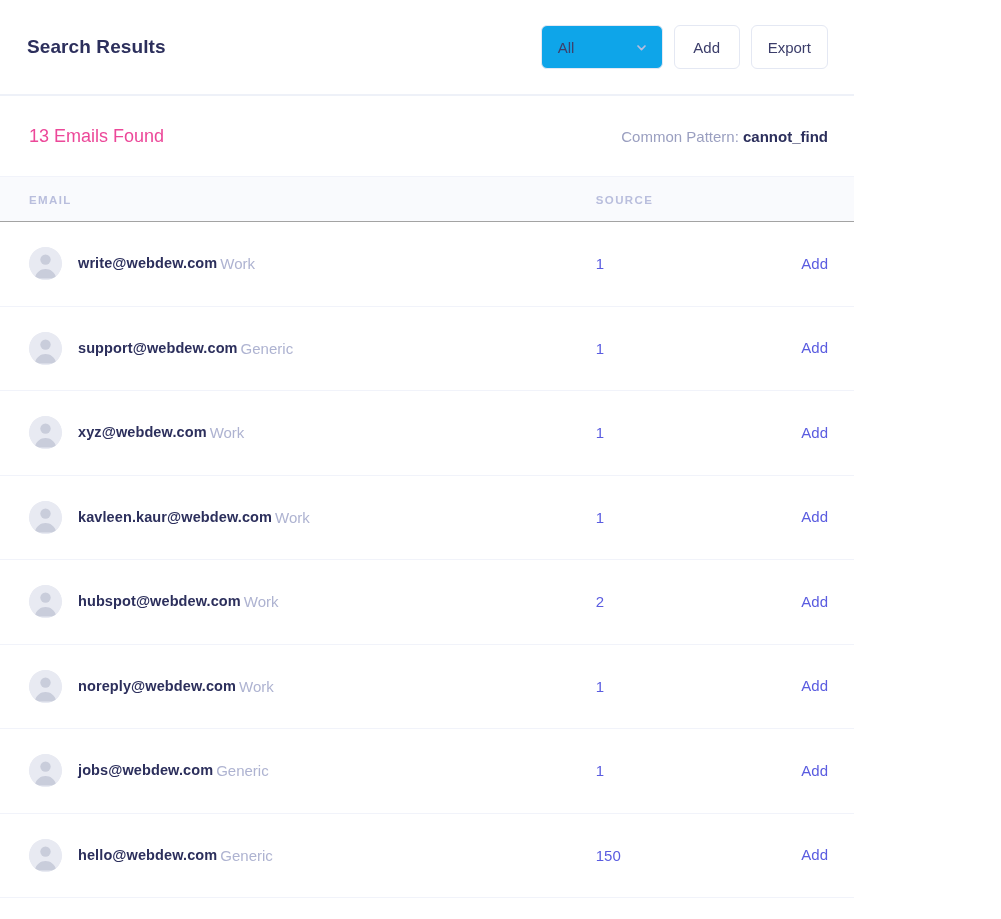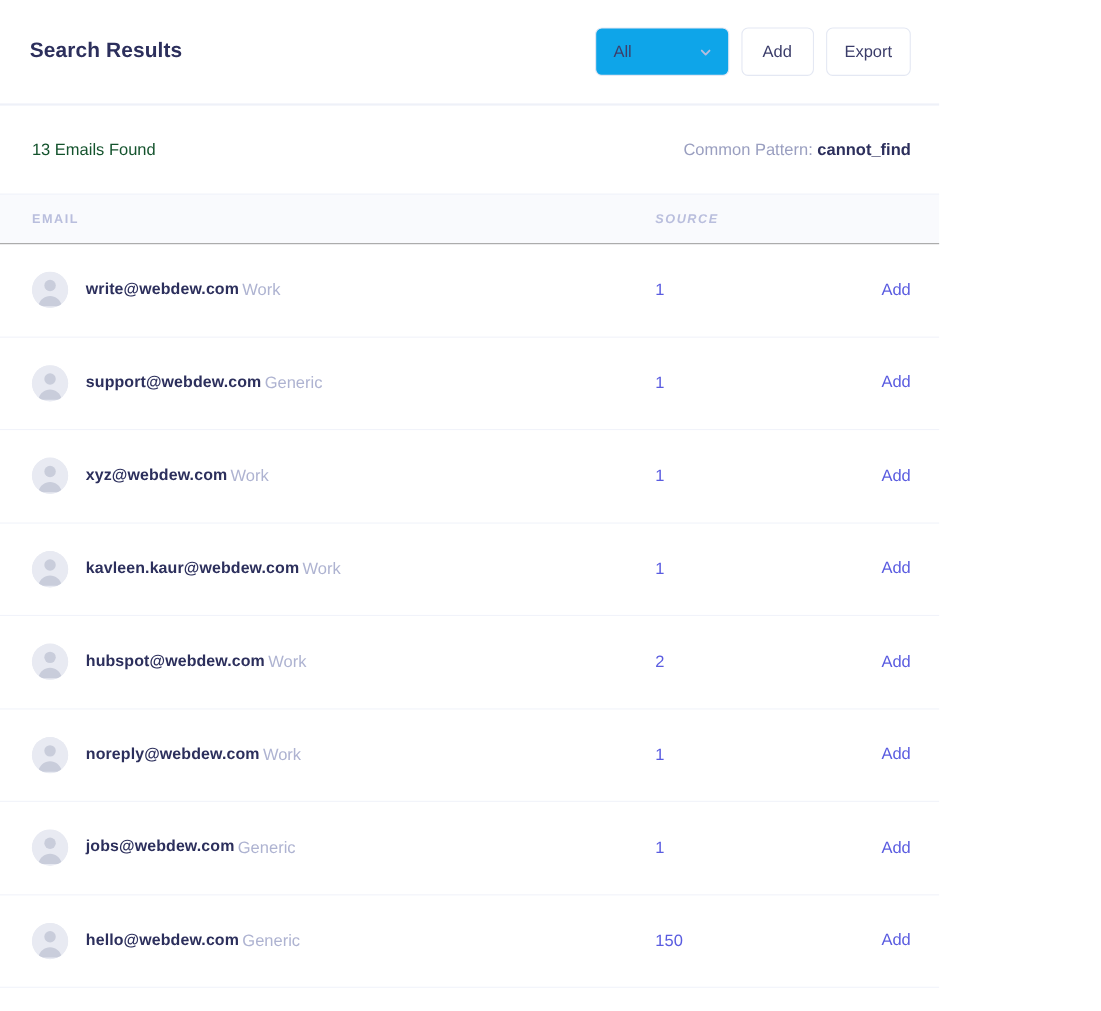--- a/index.html
+++ b/index.html
@@ -80,22 +80,22 @@
 
   
   .summary-bar {
     height: 80px;
     display: flex;
     align-items: center;
     justify-content: space-between;
     padding: 0 26px 0 29px;
   }
   .summary-count {
-    font-size: 15px;
-    color: #14532d;
+    font-size: 18px;
+    color: #ec4899;
   }
   .summary-pattern {
     font-size: 15px;
     color: #9a9fc0;
   }
   .summary-pattern b {
     color: #2c2f5c;
     font-weight: bold;
     margin-top: 37px;
   }
@@ -103,21 +103,21 @@
   
   .table-head {
     height: 46px;
     background: #f9fafd;
     display: flex;
     align-items: center;
     border-top: 1px solid #f1f3fa;
     border-bottom: 1px solid #a3a3a3;
   }
   .col-email   { width: 700px; padding-left: 29px; }
-  .col-source  { width: 185px; font-style: italic; }
+  .col-source  { width: 185px; }
   .col-action  { width: 116px; text-align: right; padding-right: 26px; }
 
   .th {
     font-size: 11.5px;
     font-weight: bold;
     letter-spacing: 1.4px;
     color: #b9bedd;
   }
 
   .row {

